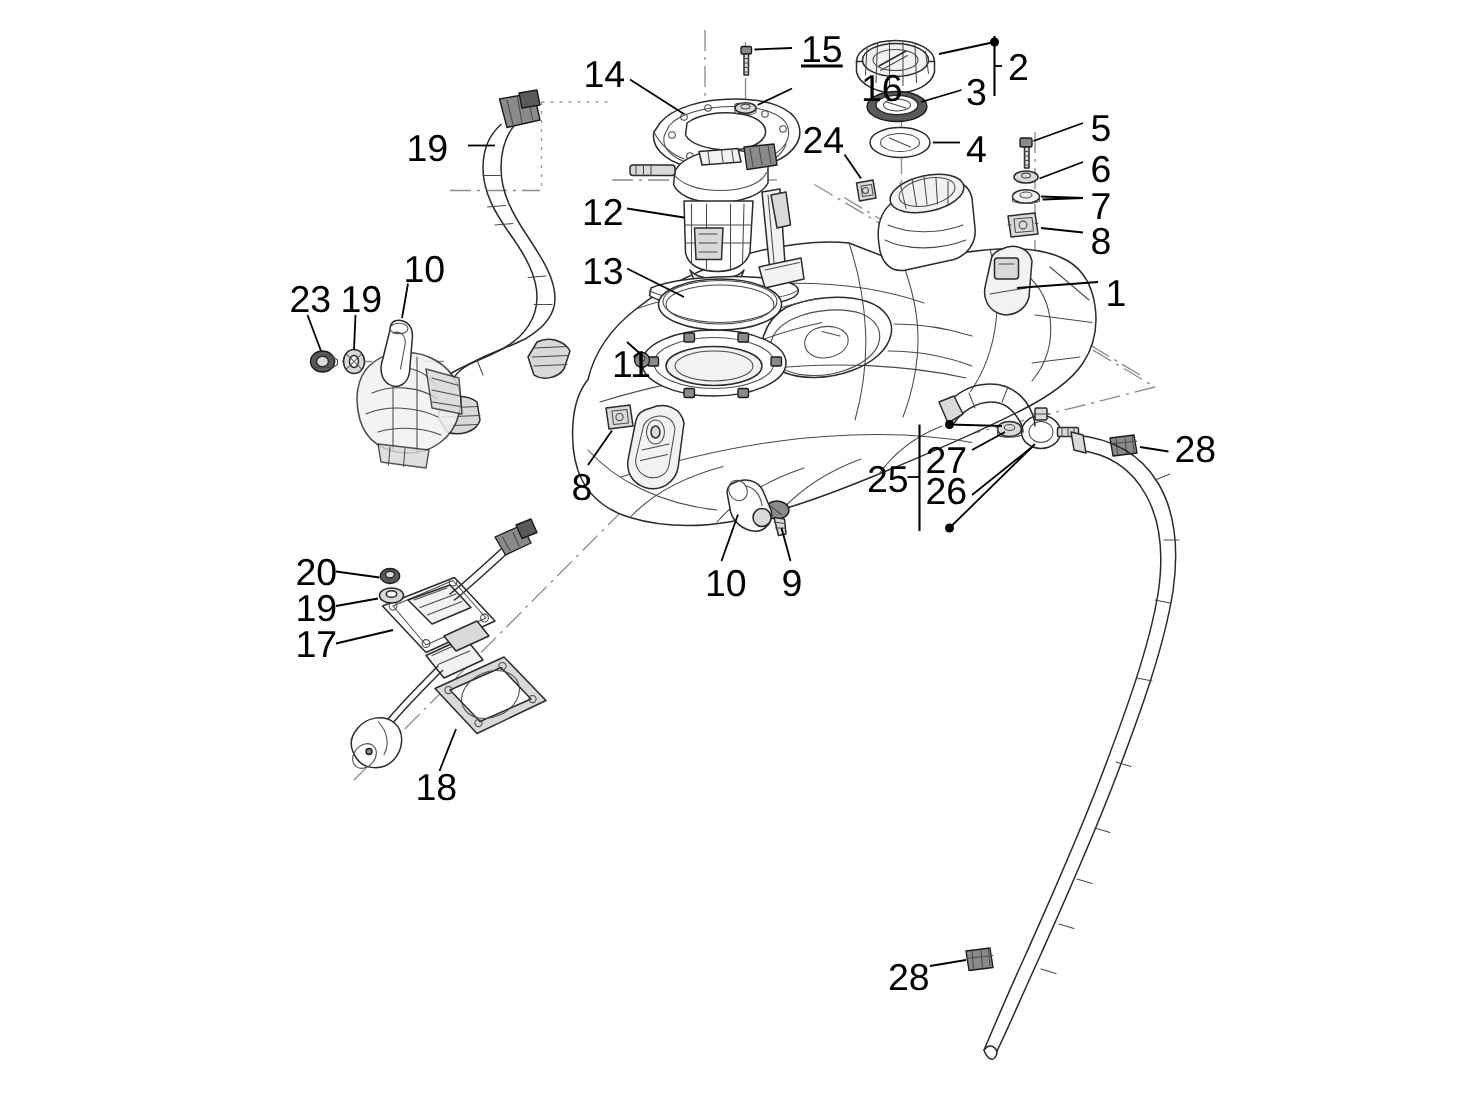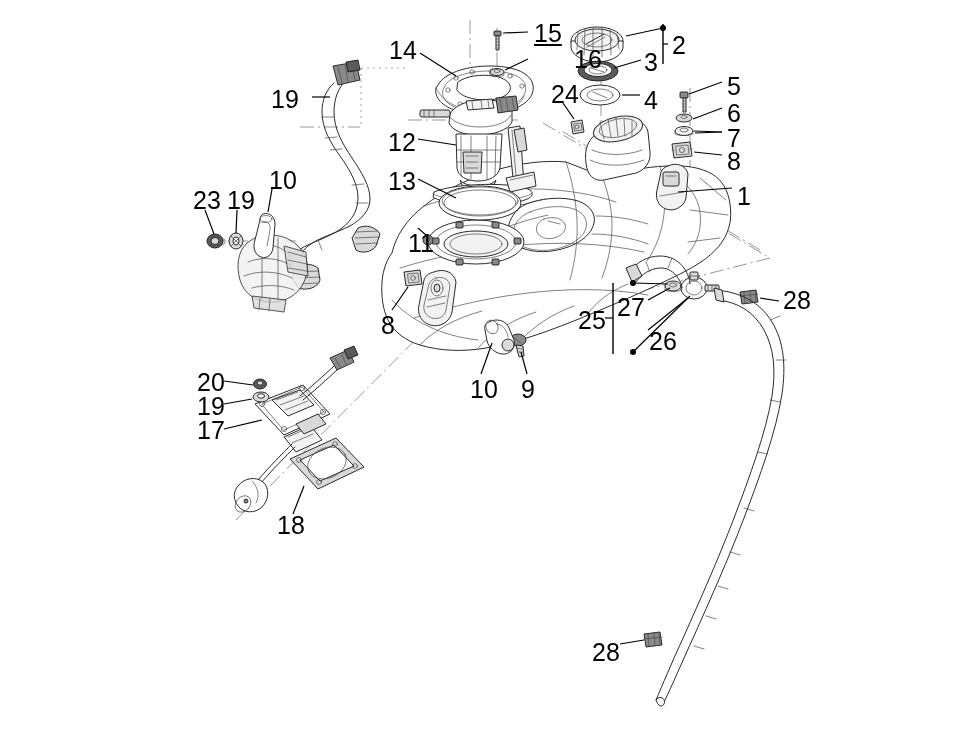--- a/index.html
+++ b/index.html
@@ -682,21 +682,21 @@
     <span class="callout-label" style="left:389px; top:38px;">14</span>
     <span class="callout-label" style="left:534px; top:21px;text-decoration:underline;">15</span>
     <span class="callout-label" style="left:534px; top:47px;margin-left:40px;">16</span>
     <span class="callout-label" style="left:197px; top:418px;">17</span>
     <span class="callout-label" style="left:277px; top:513px;">18</span>
     <span class="callout-label" style="left:197px; top:394px;">19</span>
     <span class="callout-label" style="left:197px; top:370px;">20</span>
     <span class="callout-label" style="left:271px; top:87px;">19</span>
     <span class="callout-label" style="left:227px; top:188px;">19</span>
     <span class="callout-label" style="left:193px; top:188px;">23</span>
-    <span class="callout-label" style="left:551px; top:82px;">24</span>
+    <span class="callout-label" style="left:535px; top:82px;">24</span>
     <span class="callout-label" style="left:578px; top:308px;text-align:right;">25</span>
-    <span class="callout-label" style="left:617px; top:329px;margin-left:32px;">26</span>
+    <span class="callout-label" style="left:617px; top:316px;">26</span>
     <span class="callout-label" style="left:617px; top:295px;">27</span>
     <span class="callout-label" style="left:783px; top:288px;">28</span>
     <span class="callout-label" style="left:592px; top:640px;">28</span>
   </div>
 
 </div>
 
 </body></html>

